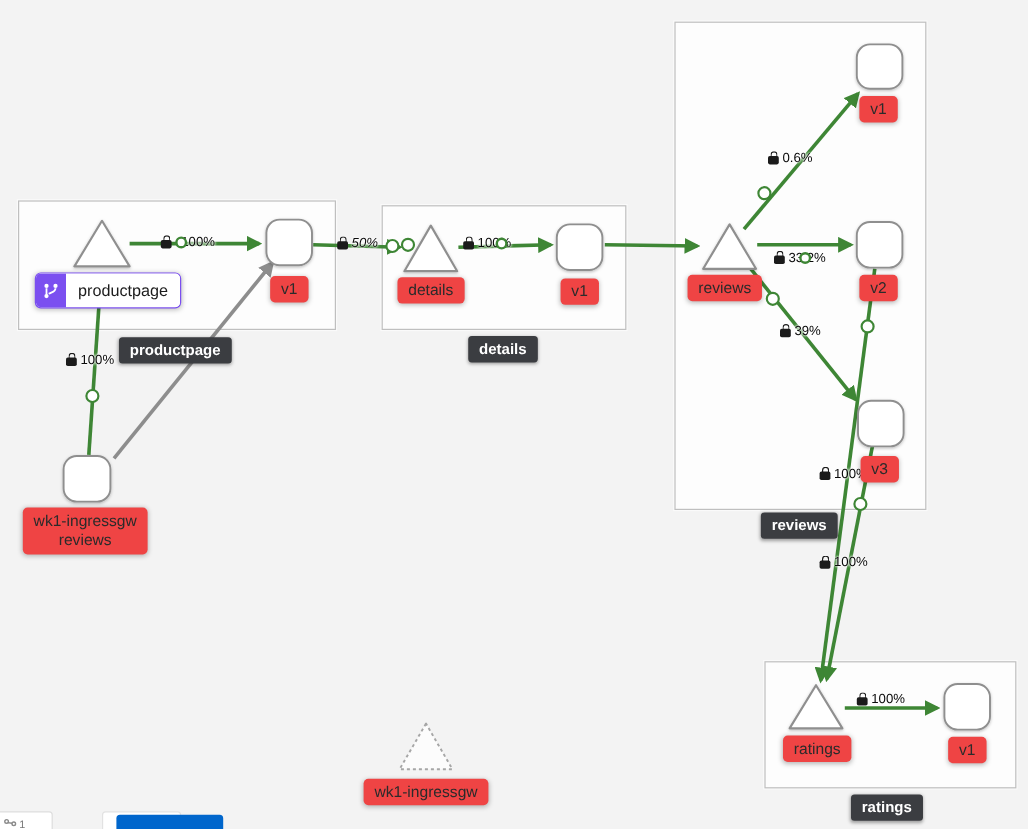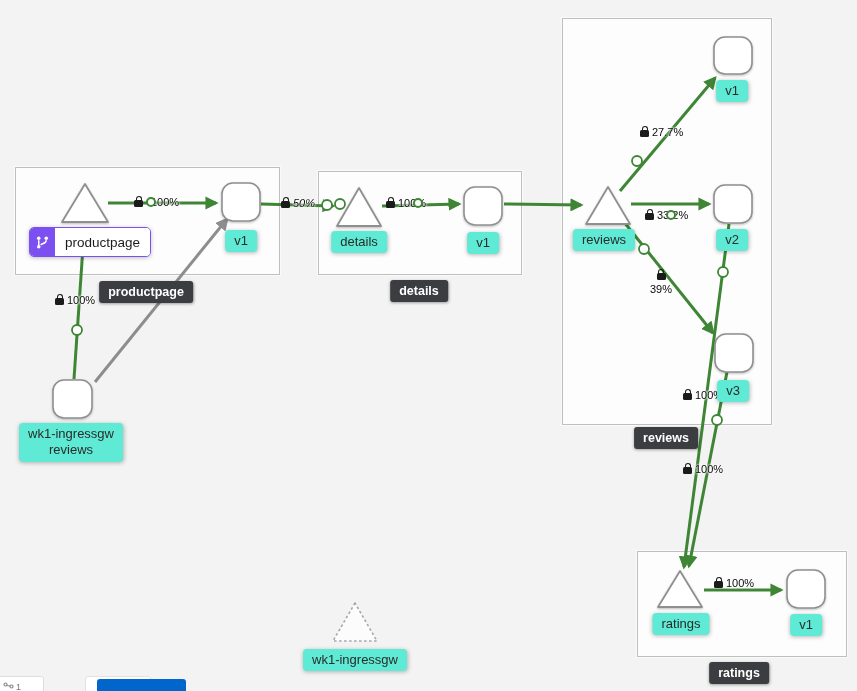--- a/index.html
+++ b/index.html
@@ -15,21 +15,21 @@
     box-shadow:0 0 0 1px rgba(255,255,255,.6);
   }
   .box-productpage{left:15px;top:167px;width:263px;height:106px;}
   .box-details{left:318px;top:171px;width:202px;height:102px;}
   .box-reviews{left:562px;top:18px;width:208px;height:405px;}
   .box-ratings{left:637px;top:551px;width:208px;height:104px;}
   svg.graph{position:absolute;left:0;top:0;}
   
   .nlabel{
     position:absolute;transform:translateX(-50%);
-    background:#5eead4;border-radius:4px;padding:3px 9px;
+    background:#ef4444;border-radius:4px;padding:3px 9px;
     font-size:13px;color:#2b2b2b;white-space:nowrap;text-align:center;
     box-shadow:0 1px 4px rgba(0,0,0,.28);line-height:1.25;
   }
   
   .ns-badge{
     position:absolute;transform:translateX(-50%);
     background:#3b3d41;color:#fff;font-weight:bold;font-size:12.5px;
     padding:4px 9px;border-radius:3px;white-space:nowrap;
     box-shadow:0 1px 3px rgba(0,0,0,.35);
   }
@@ -157,30 +157,30 @@
   </div>
 
   <div class="elabel el-rel el-details" style="left:386px;top:197px;">
     <span class="lock"></span>
     <span>100%</span>
     <span class="tcirc abs"></span>
   </div>
 
   <div class="elabel" style="left:640px;top:126px;">
     <span class="lock"></span>
-    <span>27.7%</span>
+    <span>0.6%</span>
   </div>
 
   <div class="elabel el-rel el-rv2" style="left:645px;top:197px;">
     <span class="lock"></span>
     <span>33.2%</span>
     <span class="tcirc abs"></span>
   </div>
 
-  <div class="elabel" style="left:650px;top:270px;flex-direction:column;">
+  <div class="elabel" style="left:650px;top:270px;">
     <span class="lock"></span>
     <span>39%</span>
   </div>
 
   <div class="elabel" style="left:683px;top:389px;">
     <span class="lock"></span>
     <span>100%</span>
   </div>
 
   <div class="elabel" style="left:683px;top:463px;">

